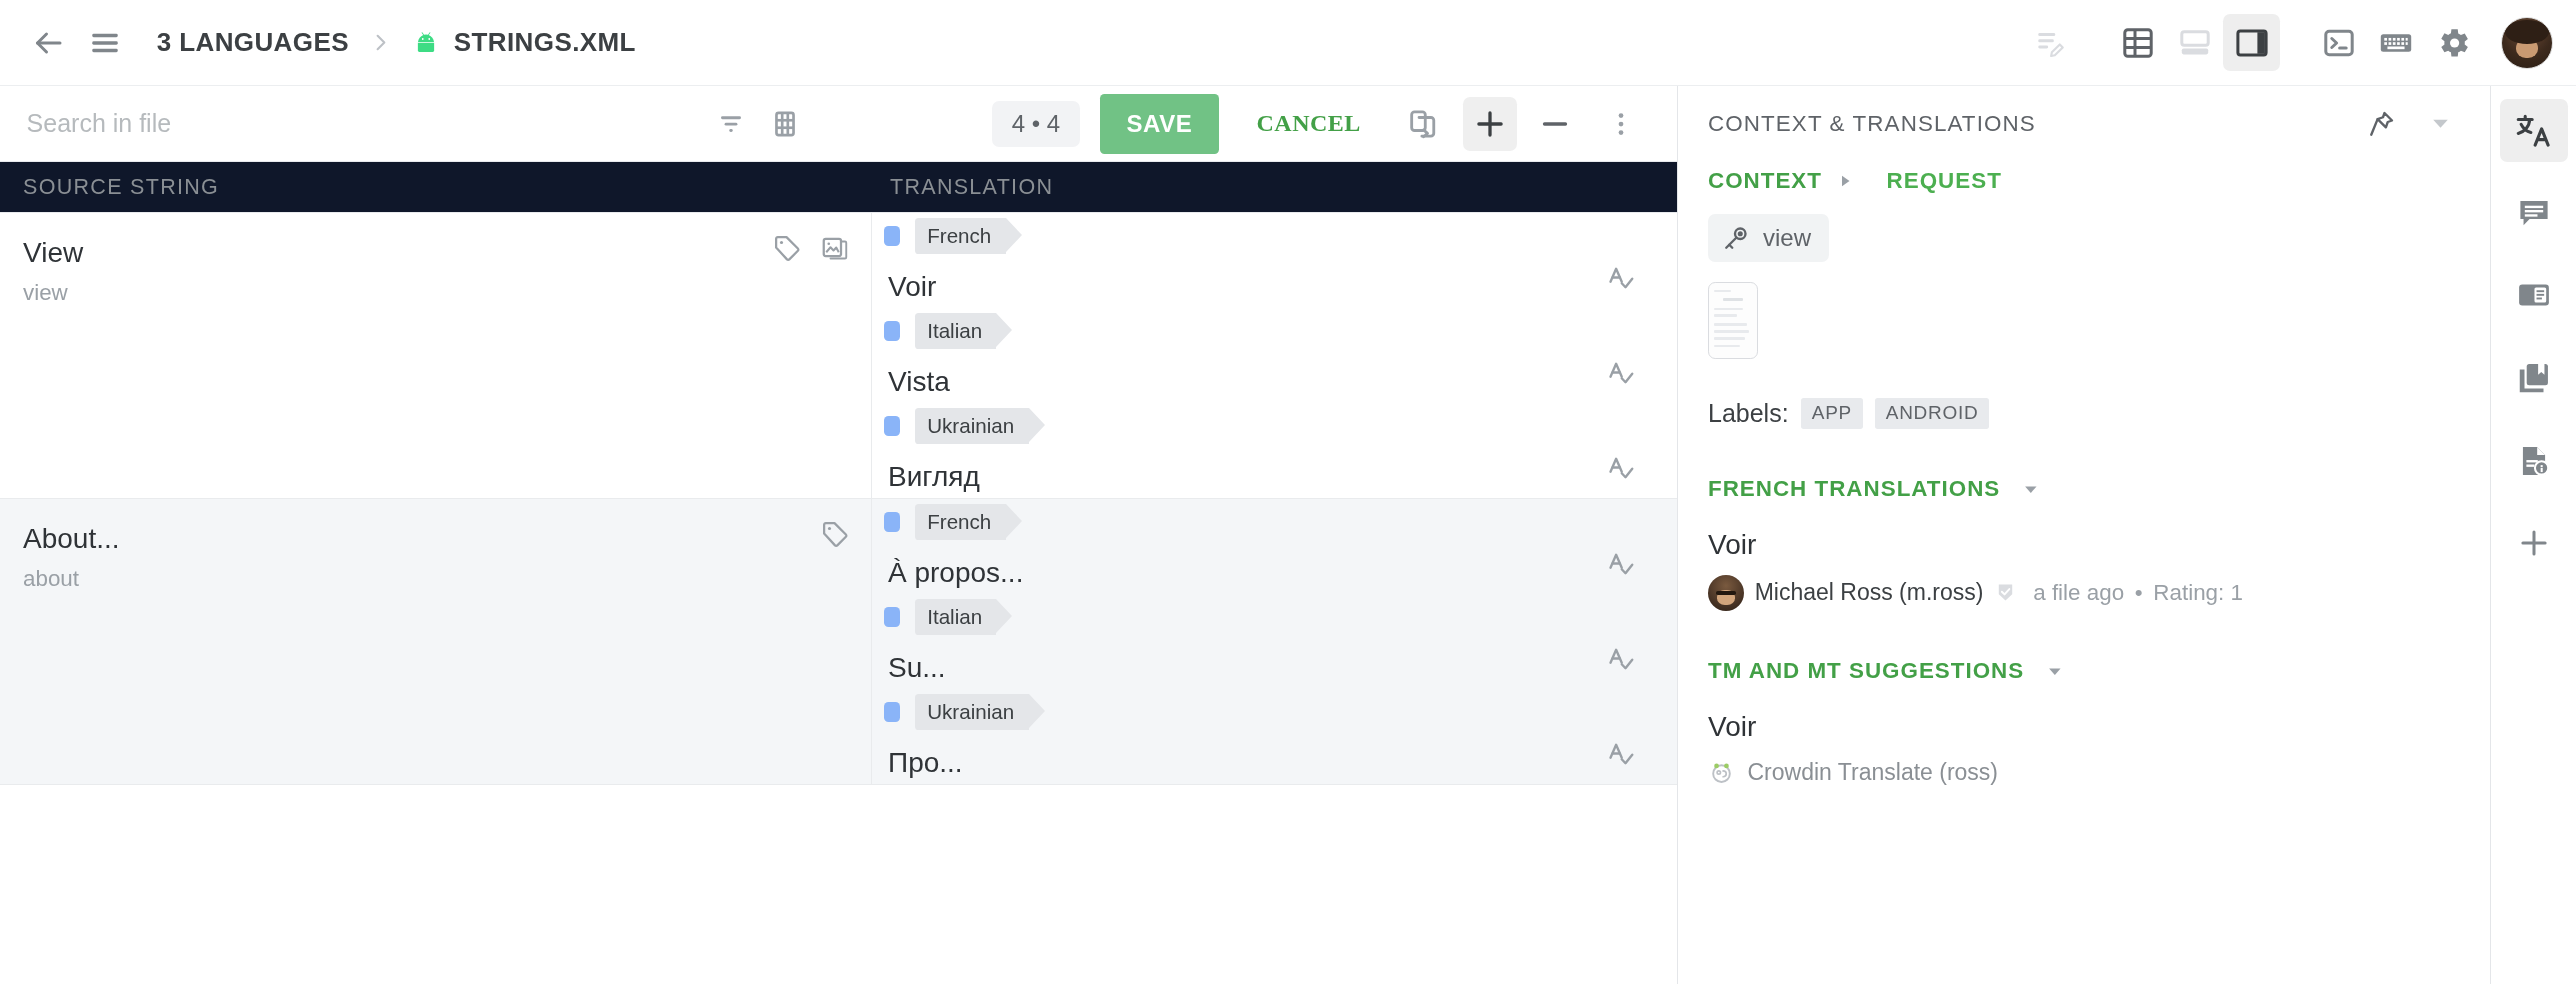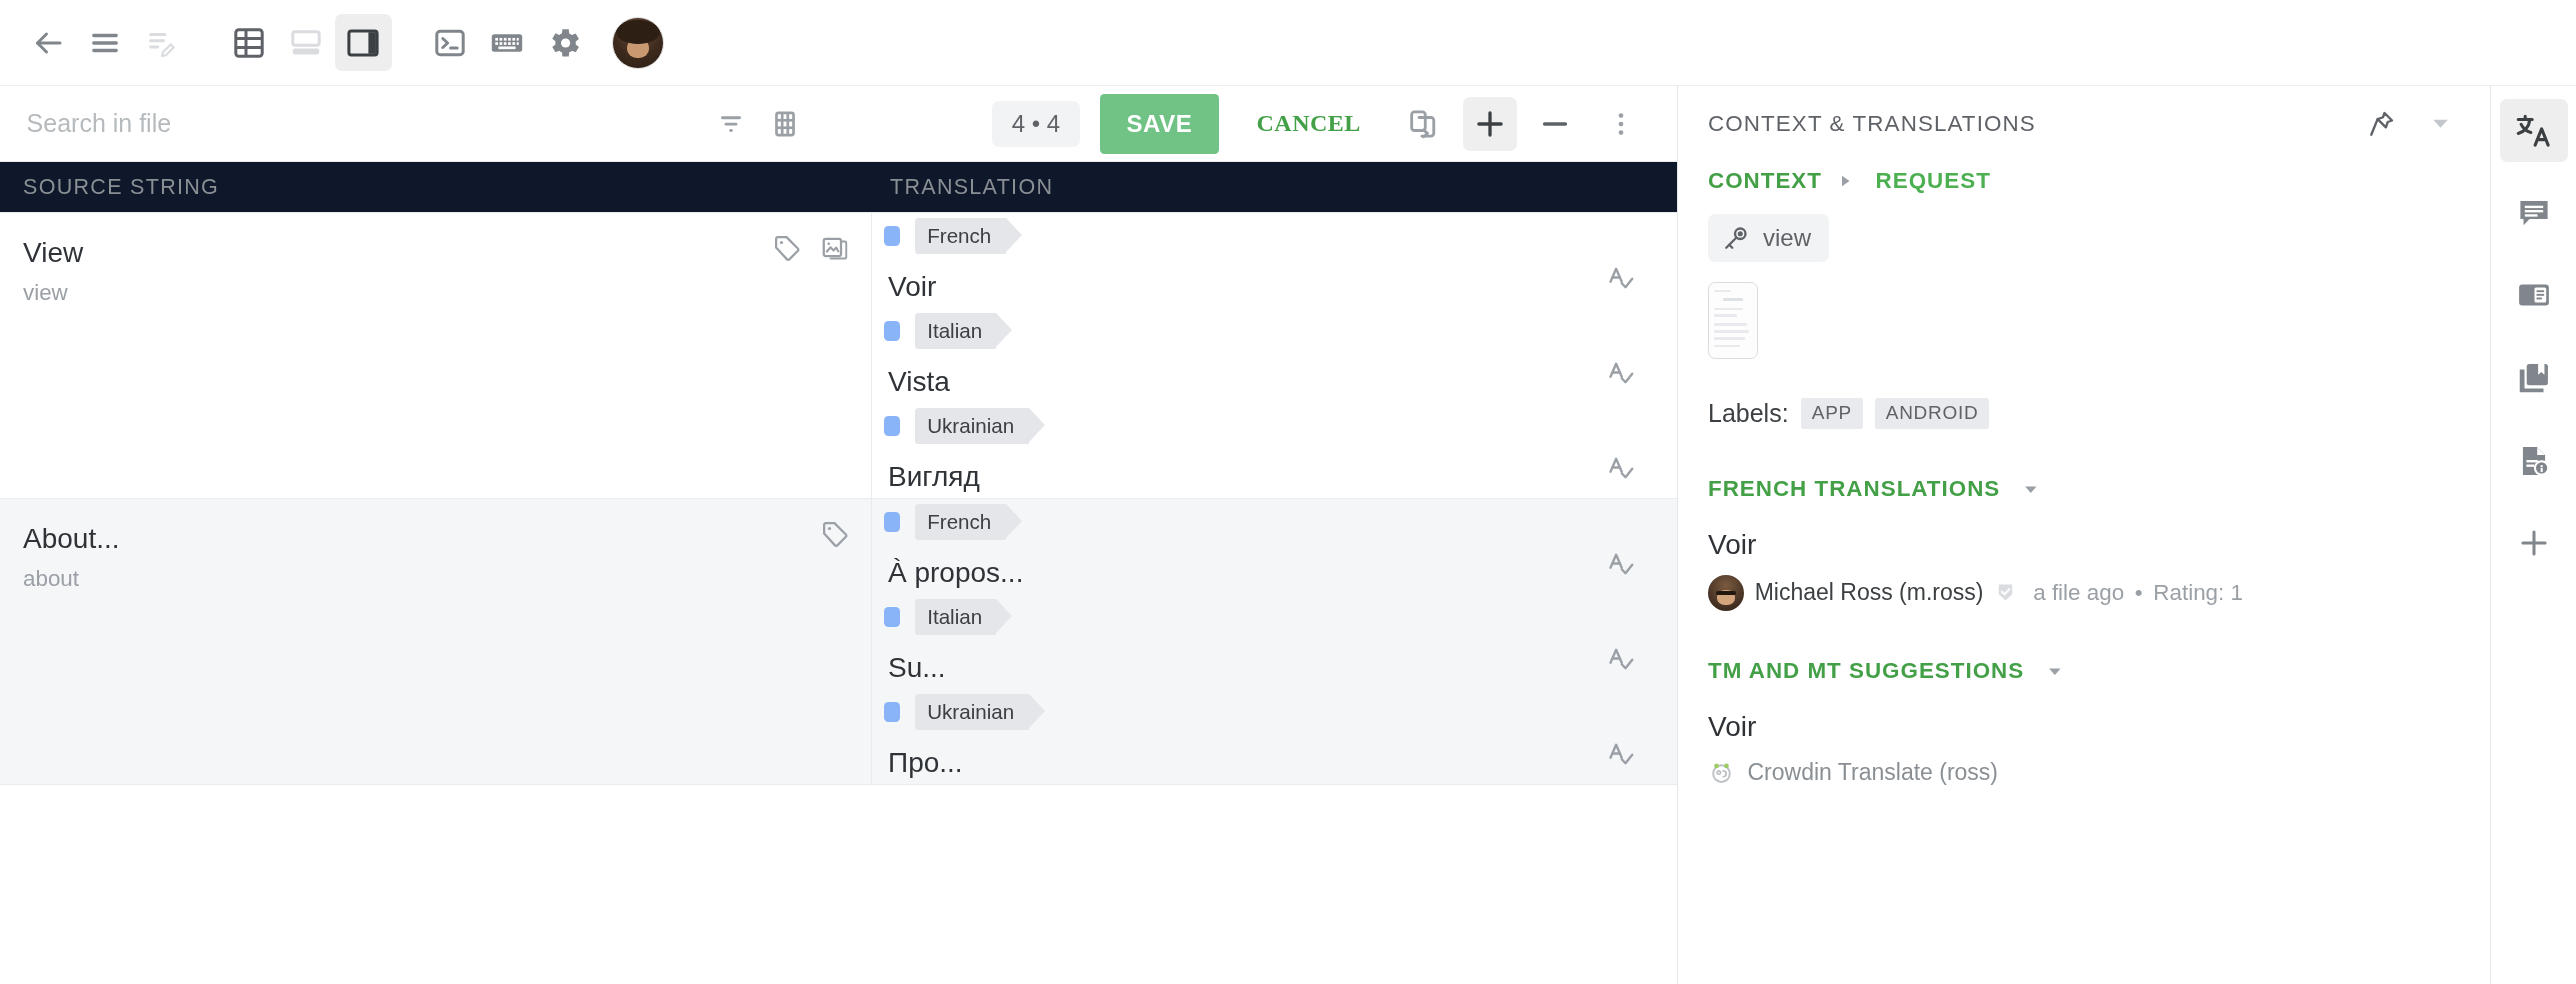--- a/index.html
+++ b/index.html
@@ -220,20 +220,37 @@
       </svg>
     </div>
     <div class="tb-icon-btn">
       <svg width="34" height="34" viewBox="0 0 24 24">
         <rect x="3" y="5.5" width="18" height="2.4" rx="1" fill="#80868b"></rect>
         <rect x="3" y="10.8" width="18" height="2.4" rx="1" fill="#80868b"></rect>
         <rect x="3" y="16.1" width="18" height="2.4" rx="1" fill="#80868b"></rect>
       </svg>
     </div>
 
+    <div class="breadcrumbs">
+      <div class="crumb">3 Languages</div>
+      <div class="crumb-sep">
+        <svg width="23" height="23" viewBox="0 0 24 24" fill="none" stroke="#bdc1c6" stroke-width="2.2" stroke-linecap="round" stroke-linejoin="round">
+          <polyline points="9 5 16 12 9 19"></polyline>
+        </svg>
+      </div>
+      <div class="crumb-file">
+        <svg width="30" height="30" viewBox="0 0 24 24">
+          <path d="M5.5 11.8h13v6.2a1.1 1.1 0 0 1-1.1 1.1H6.6a1.1 1.1 0 0 1-1.1-1.1z" fill="#3ddc84"></path>
+          <path d="M5.6 11.2c.25-2.55 1.9-4.6 4.2-5.55L8.6 3.9a.32.32 0 1 1 .55-.33l1.25 1.83a7.7 7.7 0 0 1 3.2 0l1.25-1.83a.32.32 0 1 1 .55.33l-1.2 1.75c2.3.95 3.95 3 4.2 5.55z" fill="#3ddc84"></path>
+          <circle cx="9.4" cy="8.8" r=".72" fill="#ffffff"></circle>
+          <circle cx="14.6" cy="8.8" r=".72" fill="#ffffff"></circle>
+        </svg>
+        <div class="crumb">strings.xml</div>
+      </div>
+    </div>
 
     <div class="tb-right">
       <div class="tb-icon-btn">
         <svg width="34" height="34" viewBox="0 0 24 24">
           <rect x="3" y="5" width="12" height="2.1" rx="1" fill="#dadce0"></rect>
           <rect x="3" y="9.4" width="11" height="2.1" rx="1" fill="#dadce0"></rect>
           <rect x="3" y="13.8" width="7" height="2.1" rx="1" fill="#dadce0"></rect>
           <path d="M12.6 18.6l5.6-5.6 2.1 2.1-5.6 5.6-2.6.5z" fill="none" stroke="#dadce0" stroke-width="1.5" stroke-linejoin="round"></path>
         </svg>
       </div>
@@ -502,21 +519,21 @@
           </svg>
         </div>
       </div>
 
       <div class="rp-body">
         <div class="tabs">
           <div class="tab">Context</div>
           <svg width="18" height="18" viewBox="0 0 24 24">
             <polygon points="8,5 18,12 8,19" fill="#9aa0a6"></polygon>
           </svg>
-          <div class="tab muted" style="margin-left:7px">Request</div>
+          <div class="tab muted" style="margin-left:18px">Request</div>
         </div>
 
         <div class="key-chip">
           <svg width="30" height="30" viewBox="0 0 24 24" fill="none" stroke="#5f6368" stroke-width="1.9" stroke-linecap="round" stroke-linejoin="round">
             <circle cx="15.4" cy="8.6" r="4.2"></circle>
             <line x1="12.4" y1="11.6" x2="4.2" y2="19.8"></line>
             <line x1="6.6" y1="17.4" x2="9" y2="19.8"></line>
             <circle cx="15.4" cy="8.6" r="1.1" fill="#5f6368"></circle>
           </svg>
           <span>view</span>

